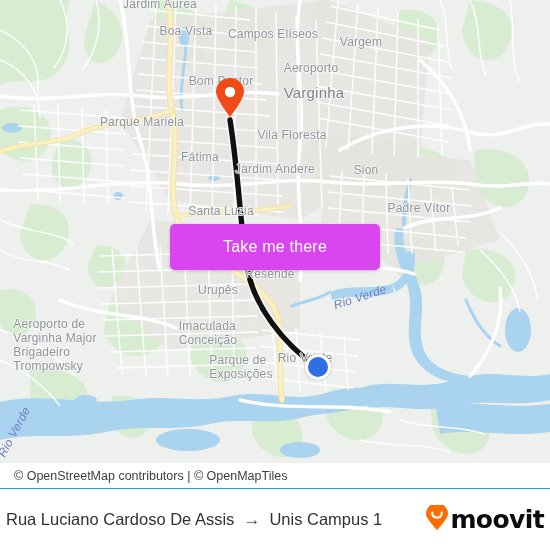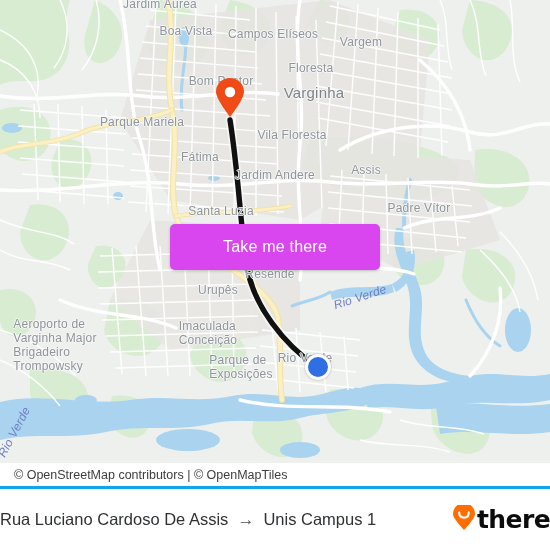--- a/index.html
+++ b/index.html
@@ -85,32 +85,32 @@
   #attribution {
     position: absolute;
     left: 0; top: 463px;
     width: 550px; height: 26px;
     background: #ffffff;
     display: flex;
     align-items: center;
     padding-left: 14px;
     font-size: 12.5px;
     color: #3d3d3d;
-    border-bottom: 3px solid #0ea5e9;
+    border-bottom: 1px solid #0ea5e9;
   }
 
   
   #footer {
     position: absolute;
     left: 0; top: 489px;
     width: 550px; height: 61px;
     background: #ffffff;
     display: flex;
     align-items: center;
-    padding: 0 0;
+    padding: 0 6px;
   }
   #route-summary {
     display: flex;
     align-items: center;
     gap: 9px;
     font-size: 16.5px;
     color: #2f3133;
     white-space: nowrap;
   }
   #route-arrow { font-size: 17px; color: #4c4f52; }
@@ -289,27 +289,27 @@
         <path d="M230,120 C238,170 240,218 246,262 C252,306 286,346 316,366" stroke="#111111" stroke-width="5.4" fill="none" stroke-linecap="round"></path>
       </g>
     </svg>
 
     <div id="map-labels">
         <div class="lbl" style="left: 160px; top: 4px;">Jardim Áurea</div>
         <div class="lbl" style="left: 186px; top: 31px;">Boa Vista</div>
         <div class="lbl" style="left: 273px; top: 34px;">Campos Elíseos</div>
         <div class="lbl" style="left: 361px; top: 42px;">Vargem</div>
         <div class="lbl" style="left: 221px; top: 61px; margin-top: 20px;">Bom Pastor</div>
-        <div class="lbl" style="left: 311px; top: 68px;">Floresta</div>
+        <div class="lbl" style="left: 311px; top: 68px;">Aeroporto</div>
         <div class="lbl big" style="left: 288px; top: 92px; margin-left: 26px;">Varginha</div>
         <div class="lbl" style="left: 142px; top: 122px;">Parque Mariela</div>
         <div class="lbl" style="left: 292px; top: 135px;">Vila Floresta</div>
         <div class="lbl" style="left: 200px; top: 157px;">Fátima</div>
-        <div class="lbl" style="left: 366px; top: 170px;">Assis</div>
-        <div class="lbl" style="left: 275px; top: 175px;">Jardim Andere</div>
+        <div class="lbl" style="left: 366px; top: 170px;">Sion</div>
+        <div class="lbl" style="left: 275px; top: 169px;">Jardim Andere</div>
         <div class="lbl" style="left: 419px; top: 208px;">Padre Vítor</div>
         <div class="lbl" style="left: 221px; top: 211px;">Santa Luzia</div>
         <div class="lbl" style="left: 355px; top: 265px;">Damaso</div>
         <div class="lbl" style="left: 270px; top: 274px;">Resende</div>
         <div class="lbl" style="left: 218px; top: 290px;">Urupês</div>
         <div class="lbl multi" style="left: 208px; top: 333px;">Imaculada
 Conceição</div>
         <div class="lbl multi" style="left: 55px; top: 345px;">Aeroporto de
 Varginha Major
 Brigadeiro
@@ -343,17 +343,17 @@
       <span id="route-arrow">→</span>
       <span>Unis Campus 1</span>
     </div>
     <div id="moovit-logo">
       <span>
         <svg width="24" height="26" viewBox="0 0 24 26">
           <path d="M12,25 C12,25 23,13.5 23,9 A11,11 0 1,0 1,9 C1,13.5 12,25 12,25 Z" fill="#ff6d00"></path>
           <path d="M7.2,7.4 C7.2,11 9.2,12.6 12,12.6 C14.8,12.6 16.8,11 16.8,7.4" stroke="#ffffff" stroke-width="2.1" fill="none" stroke-linecap="round"></path>
         </svg>
       </span>
-      <span id="moovit-wordmark">there</span>
+      <span id="moovit-wordmark">moovit</span>
     </div>
   </div>
 
 </div>
 
 </body></html>

